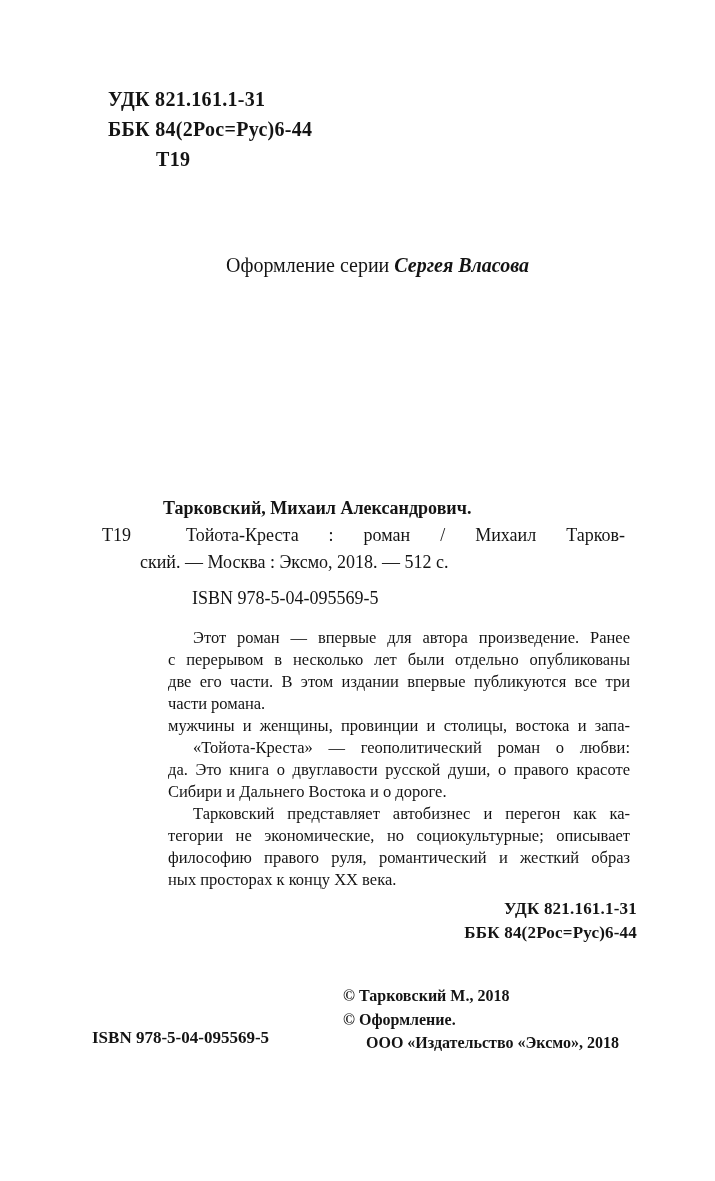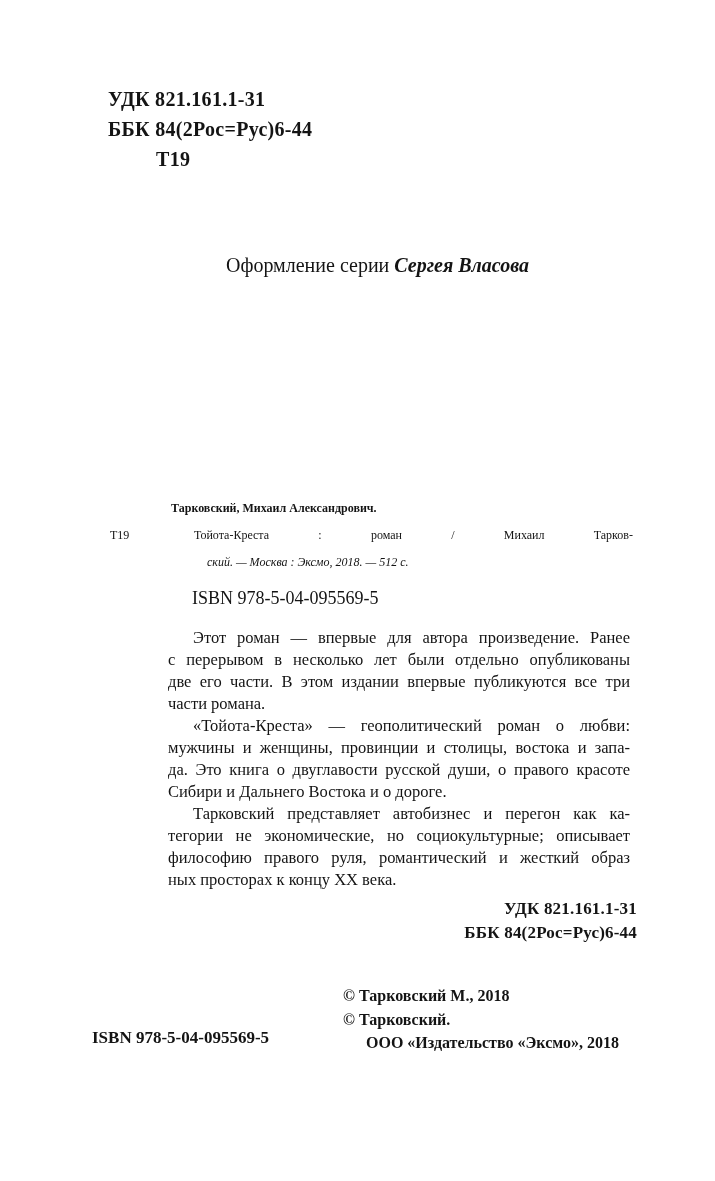--- a/index.html
+++ b/index.html
@@ -35,35 +35,35 @@
     padding-left: 40px;
     box-sizing: border-box;
     font-size: 20px;
     white-space: nowrap;
   }
   .series-note .designer { font-weight: bold; font-style: italic; }
 
   
   .biblio {
     position: absolute;
-    left: 110px;
+    left: 102px;
     top: 495px;
     width: 523px;
-    font-size: 12px;
+    font-size: 18px;
     line-height: 27px;
   }
   .biblio .author { margin-left: 61px; font-weight: bold; white-space: nowrap; }
   .biblio .entry-row { position: relative; }
   .biblio .entry-row .code { position: absolute; left: 0; top: 0; }
   .biblio .title-line {
     padding-left: 84px;
     text-align: justify;
     text-align-last: justify;
   }
-  .biblio .imprint-line { margin-left: 97px; white-space: nowrap; font-style: italic; }
+  .biblio .imprint-line { margin-left: 38px; white-space: nowrap; }
 
   
   .isbn-mid {
     position: absolute;
     left: 192px;
     top: 588px;
     font-size: 18px;
     white-space: nowrap;
   }
 
@@ -139,37 +139,37 @@
   </div>
 
   <div class="isbn-mid">ISBN 978-5-04-095569-5</div>
 
   <div class="annotation">
     <div class="ln jl ind">Этот роман — впервые для автора произведение. Ранее</div>
     <div class="ln jl">с перерывом в несколько лет были отдельно опубликованы</div>
     <div class="ln jl">две его части. В этом издании впервые публикуются все три</div>
     <div class="ln">части романа.</div>
 
+    <div class="ln jl">мужчины и женщины, провинции и столицы, востока и запа-</div>
     <div class="ln jl ind">«Тойота-Креста» — геополитический роман о любви:</div>
-    <div class="ln jl">мужчины и женщины, провинции и столицы, востока и запа-</div>
     <div class="ln jl">да. Это книга о двуглавости русской души, о правого красоте</div>
     <div class="ln">Сибири и Дальнего Востока и о дороге.</div>
 
     <div class="ln jl ind">Тарковский представляет автобизнес и перегон как ка-</div>
     <div class="ln jl">тегории не экономические, но социокультурные; описывает</div>
     <div class="ln jl">философию правого руля, романтический и жесткий образ</div>
     <div class="ln">ных просторах к концу XX века.</div>
   </div>
 
   <div class="bottom-codes">
     <div>УДК 821.161.1-31</div>
     <div>ББК 84(2Рос=Рус)6-44</div>
   </div>
 
   <div class="imprint-left">ISBN 978-5-04-095569-5</div>
 
   <div class="imprint-right">
     <div>© Тарковский М., 2018</div>
-    <div>© Тарковский.</div>
+    <div>© Оформление.</div>
     <div class="publisher">ООО «Издательство «Эксмо», 2018</div>
   </div>
 
 </div>
 
 </body></html>

